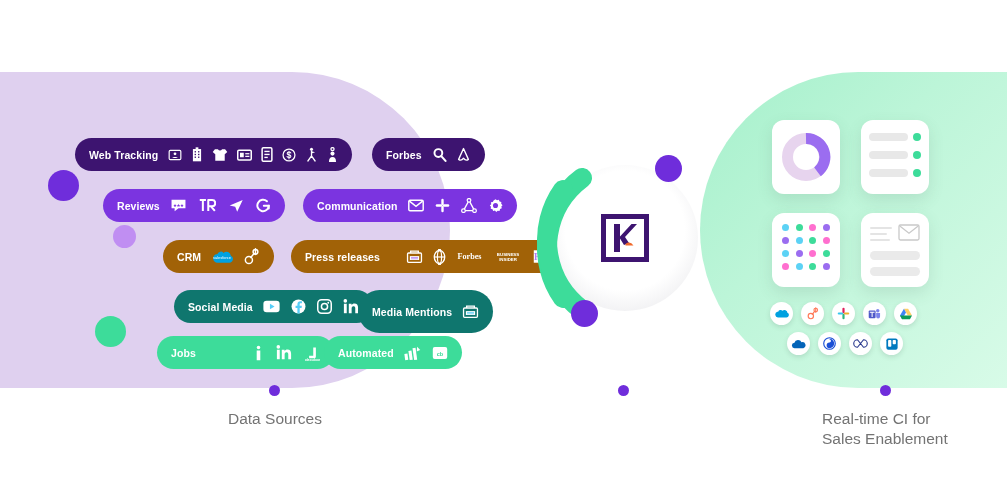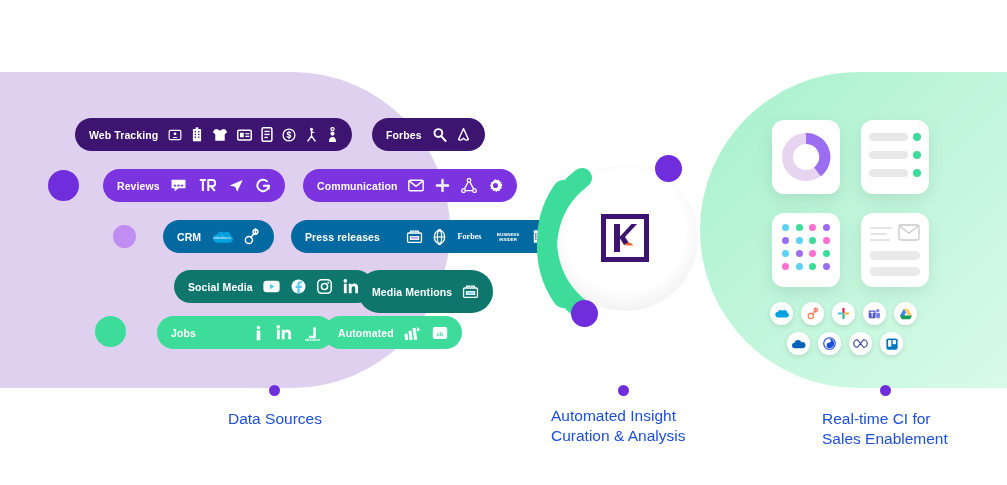--- a/index.html
+++ b/index.html
@@ -23,32 +23,32 @@
   .panel-right {
     position: absolute; left: 700px; top: 72px; width: 307px; height: 316px;
     background: linear-gradient(135deg,#a5f0cb 0%,#bcf5d8 40%,#d8fbe8 100%);
     border-radius: 158px 0 0 158px;
   }
 
   
   .pill {
     position: absolute; display: flex; align-items: center;
     border-radius: 999px; color: #fff; white-space: nowrap;
-    padding: 12px 14px; height: 31px;
+    padding: 12px 14px; height: 31px; margin-top: 20px;
   }
   .pill .plabel {
     font-size: 10.5px; font-weight: 700; letter-spacing: .1px; margin-right: 10px;
   }
   .pill .icons { display: flex; align-items: center; gap: 9px; }
   .pill .ic { display: flex; align-items: center; justify-content: center; text-align: right; }
   .pill svg { display: block; }
 
   .c-darkpurple { background: #3d1470; }
   .c-purple     { background: #7b34e0; }
-  .c-lilac      { background: #0369a1; }
+  .c-lilac      { background: #a16207; }
   .c-sky        { background: #0f766e; }
   .c-green      { background: #3ddc9a; }
 
   
   .dot { position: absolute; border-radius: 50%; }
 
   
   .center-glow {
     position: absolute; left: 552px; top: 165px; width: 146px; height: 146px;
     border-radius: 50%;
@@ -91,21 +91,21 @@
   .approw { display: flex; gap: 8px; }
   .approw.r2 { margin-top: 7px; padding-left: 17px; }
   .appic {
     width: 23px; height: 23px; border-radius: 50%; background: #fff;
     display: flex; align-items: center; justify-content: center;
     box-shadow: 0 2px 5px rgba(60,90,75,0.16);
   }
 
   
   .caption {
-    position: absolute; color: #1d4ed8; font-size: 15.5px; line-height: 20px;
+    position: absolute; color: #737373; font-size: 15.5px; line-height: 20px;
     font-family: "Liberation Sans", sans-serif;
   }
   .cap-dot { position: absolute; width: 11px; height: 11px; border-radius: 50%; background: #6f2ddb; }
 </style>
 </head>
 <body>
 
 <div id="stage">
 
   <div class="panel-left-sq"></div>
@@ -569,24 +569,20 @@
         </span>
     </div>
   </div>
 
   <div class="cap-dot" style="left:269px;top:385px;"></div>
   <div class="caption" style="left:228px;top:409px;width:210px;">
     <div>Data Sources</div>
   </div>
 
   <div class="cap-dot" style="left:618px;top:385px;"></div>
-  <div class="caption" style="left:551px;top:406px;width:230px;">
-    <div>Automated Insight</div>
-    <div>Curation &amp; Analysis</div>
-  </div>
 
   <div class="cap-dot" style="left:880px;top:385px;"></div>
   <div class="caption" style="left:822px;top:409px;width:200px;">
     <div>Real-time CI for</div>
     <div>Sales Enablement</div>
   </div>
 
 </div>
 
 </body></html>

